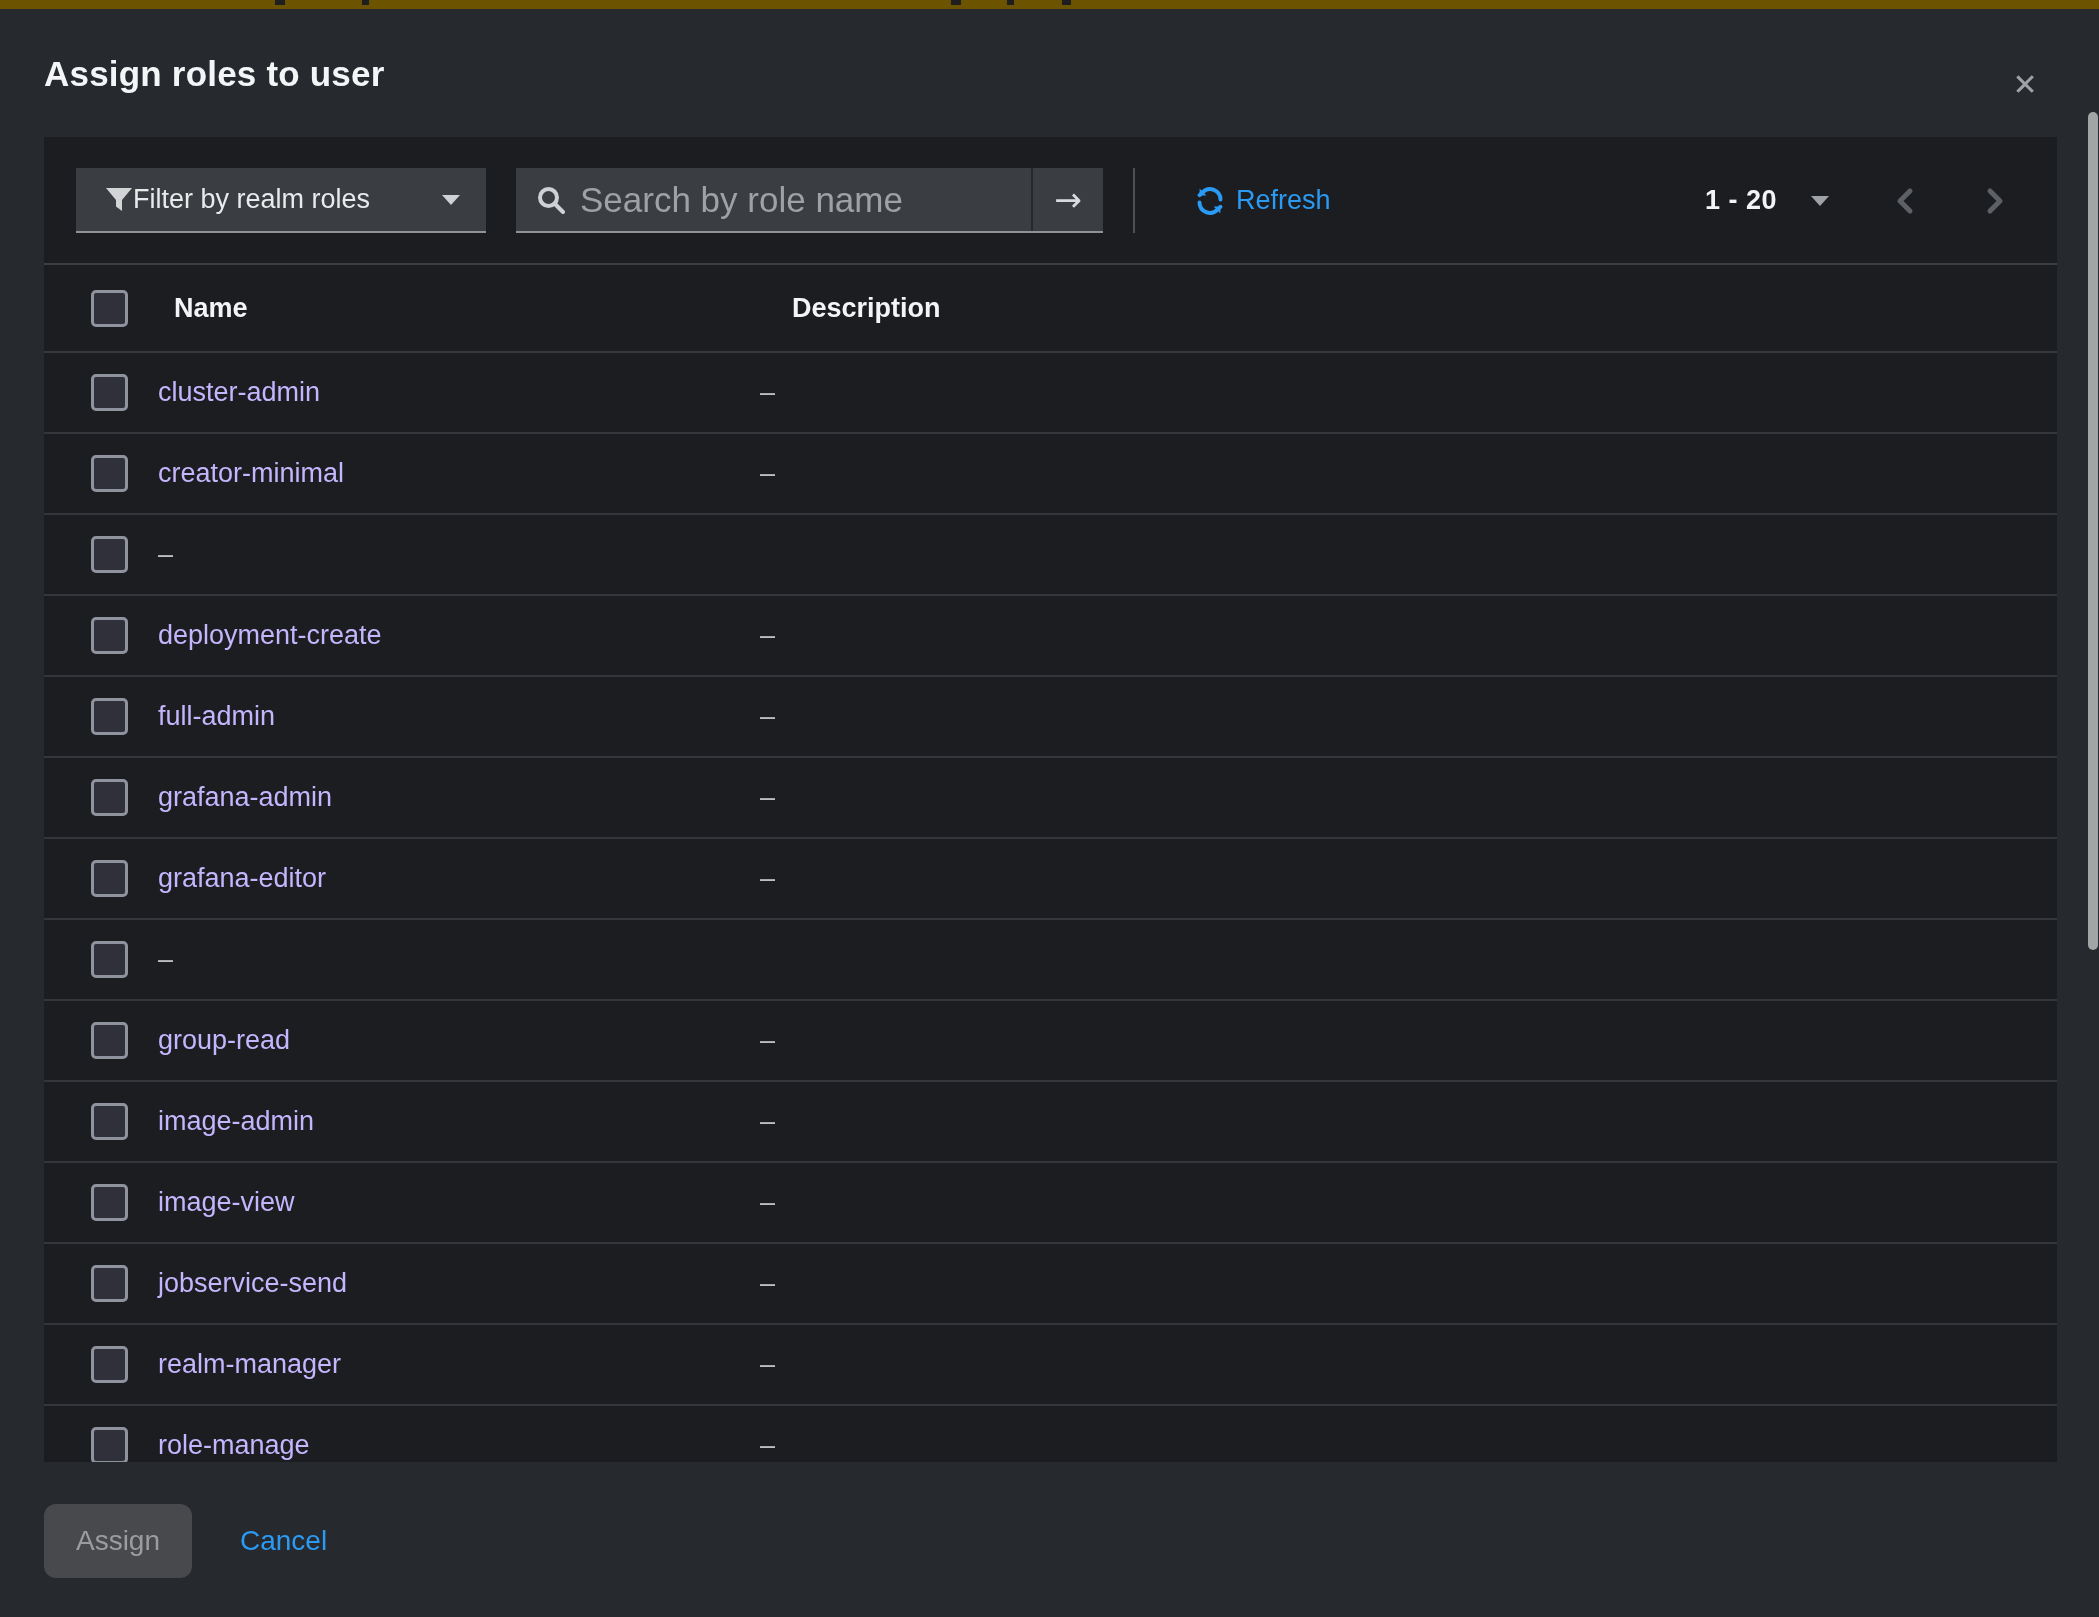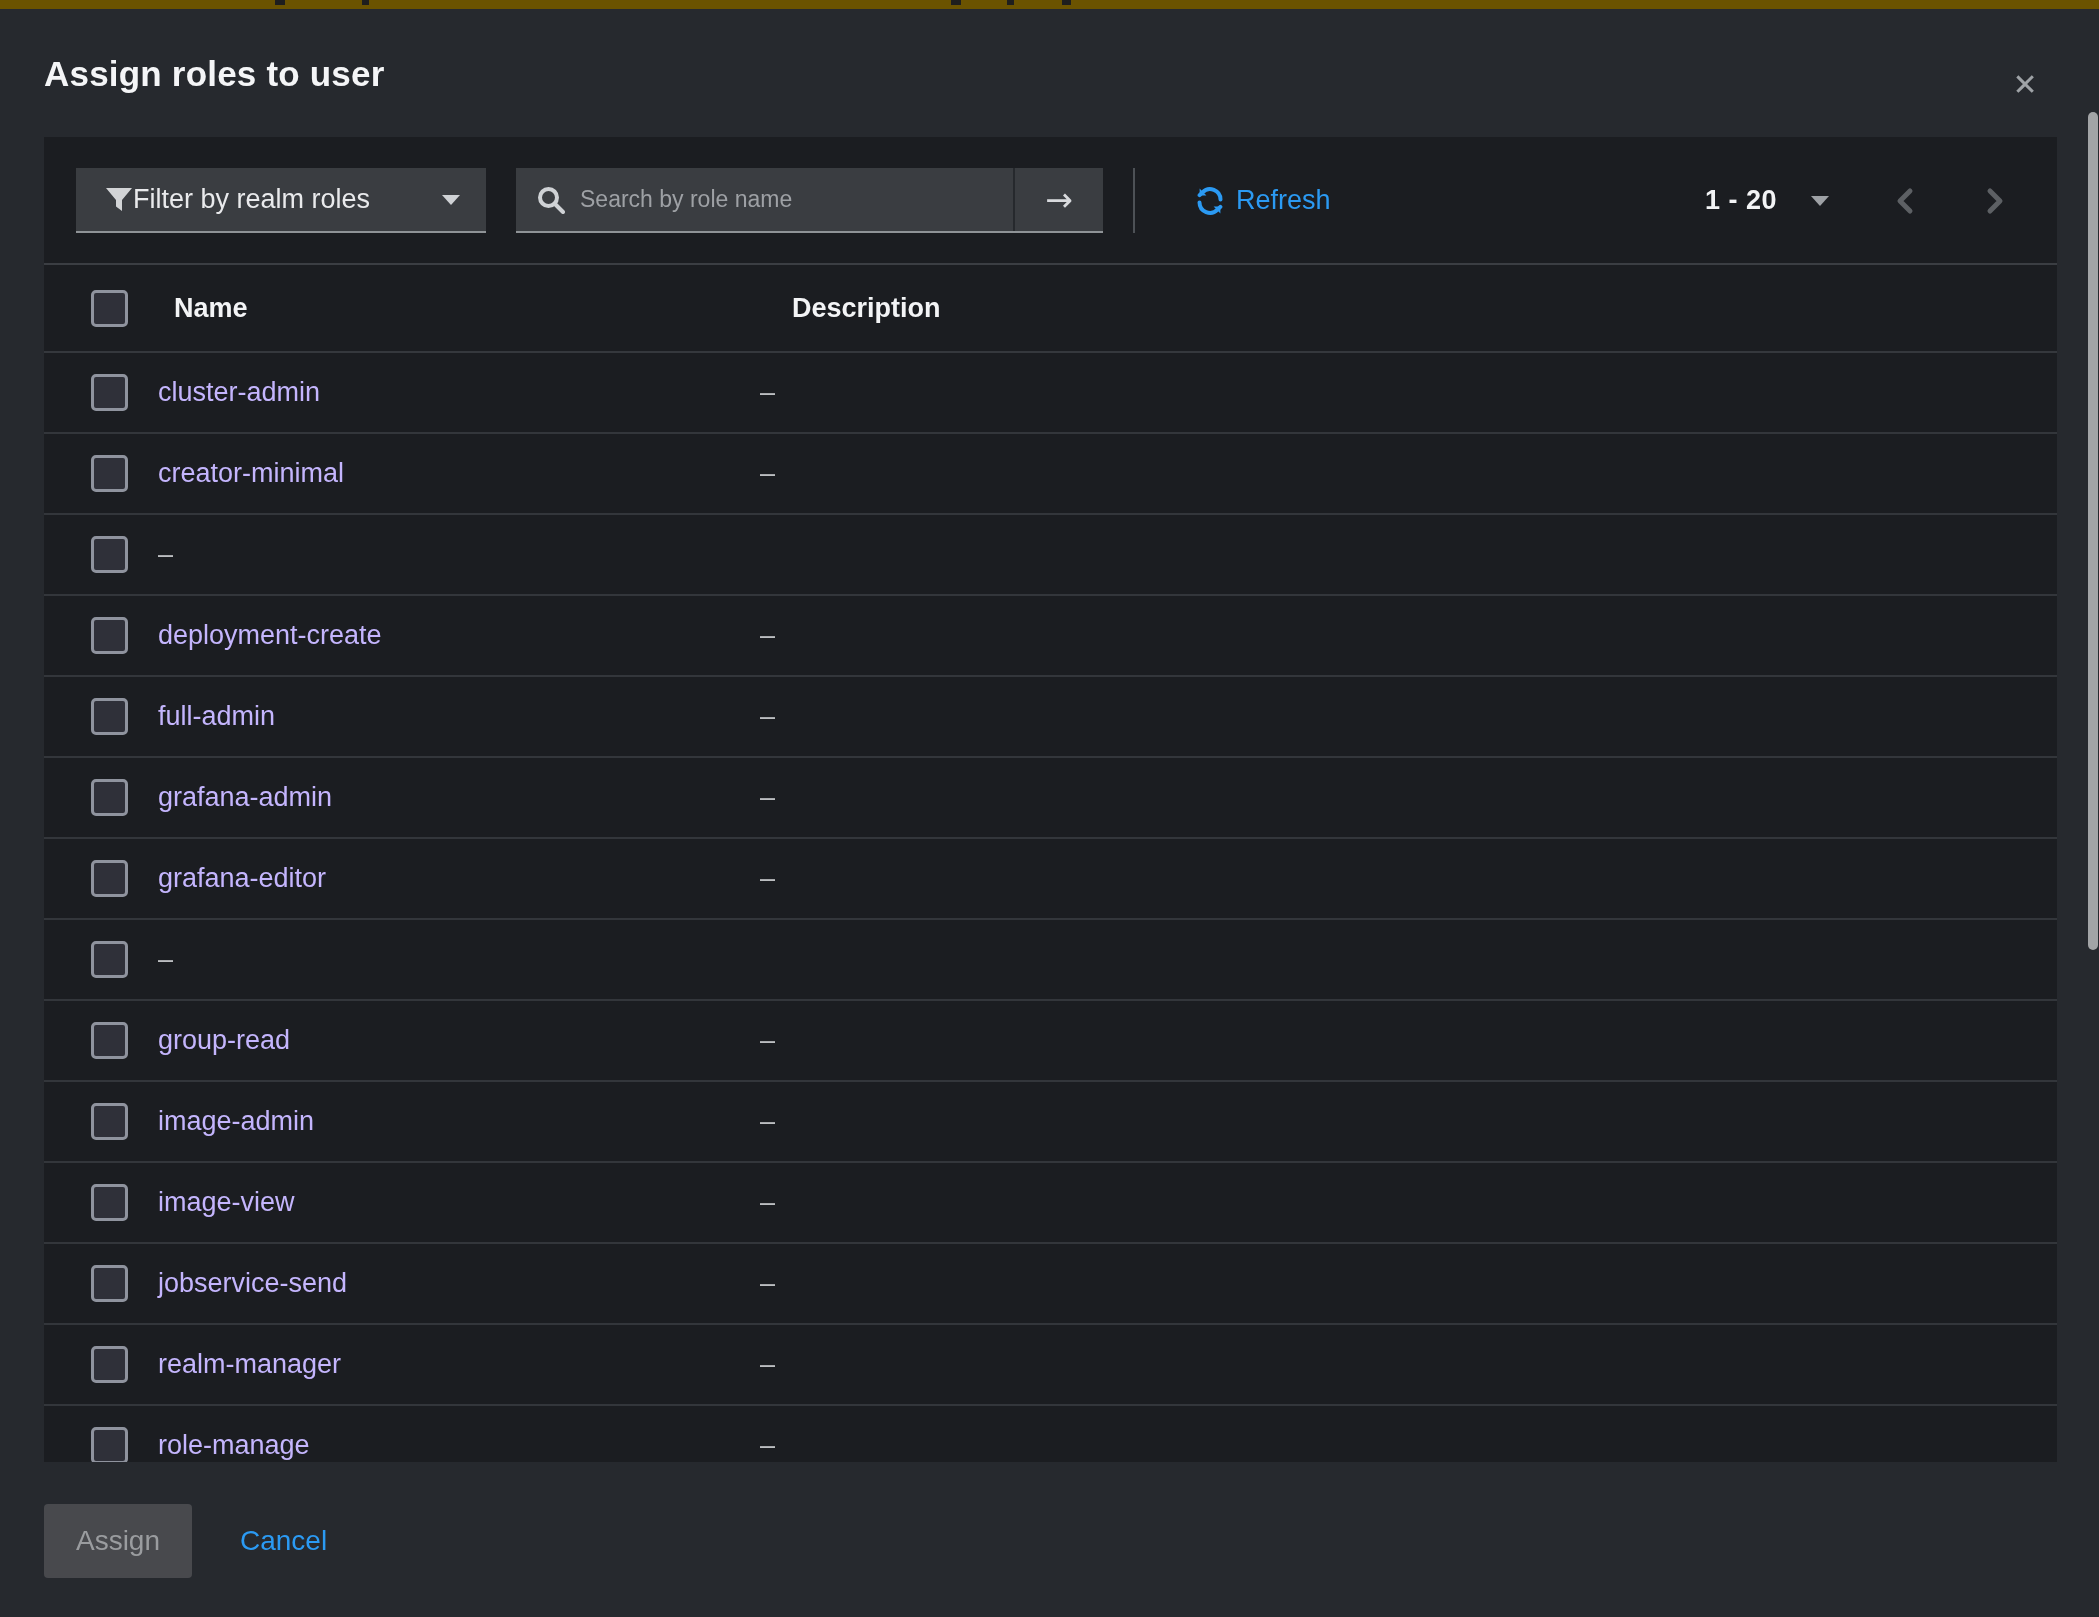--- a/index.html
+++ b/index.html
@@ -53,21 +53,21 @@
     border-top: 10px solid #cfd2d5; display: inline-block;
   }
 
   .search-group {
     margin-left: 30px; width: 587px; display: flex; align-items: stretch;
     background: #3a3d41; border-bottom: 2px solid #8f9397;
   }
   .search-input-wrap { flex: 1; display: flex; align-items: center; gap: 15px; padding-left: 21px; }
   .search-input {
     flex: 1; background: transparent; border: none; outline: none;
-    font-size: 23px; color: #eef0f2; font-family: inherit; min-width: 0;
+    font-size: 35px; color: #eef0f2; font-family: inherit; min-width: 0;
   }
   .search-input::placeholder { color: #9ea1a5; opacity: 1; }
   .search-submit {
     width: 90px; border: none; border-left: 2px solid #26292d; background: #3a3d41;
     color: #d8dadd; font-size: 33px; cursor: pointer; display: flex; align-items: center; justify-content: center;
     font-family: "DejaVu Sans", sans-serif;
   }
 
   .toolbar-divider { margin-left: 30px; width: 2px; background: #4d5156; height: 65px; }
 
@@ -96,21 +96,21 @@
   .cell-desc { flex: 1; font-size: 27px; color: #bcbec1; }
 
   .checkbox {
     width: 37px; height: 37px; border: 3px solid #8f939e; border-radius: 5px;
     background: #2f3039; display: inline-block; cursor: pointer;
   }
 
   
   .modal-footer { position: absolute; left: 44px; top: 1504px; display: flex; align-items: center; }
   .assign-btn {
-    width: 148px; height: 74px; background: #48494d; border: none; border-radius: 4px;
+    width: 148px; height: 74px; background: #48494d; border: none; border-radius: 12px;
     color: #9a9c9f; font-size: 28px; font-family: inherit; cursor: not-allowed;
   }
   .cancel-link {
     margin-left: 48px; background: none; border: none; color: #2b9af3;
     font-size: 28px; font-family: inherit; cursor: pointer;
   }
 
   
   .scrollbar-thumb {
     position: absolute; right: 1px; top: 112px; width: 10px; height: 838px;

